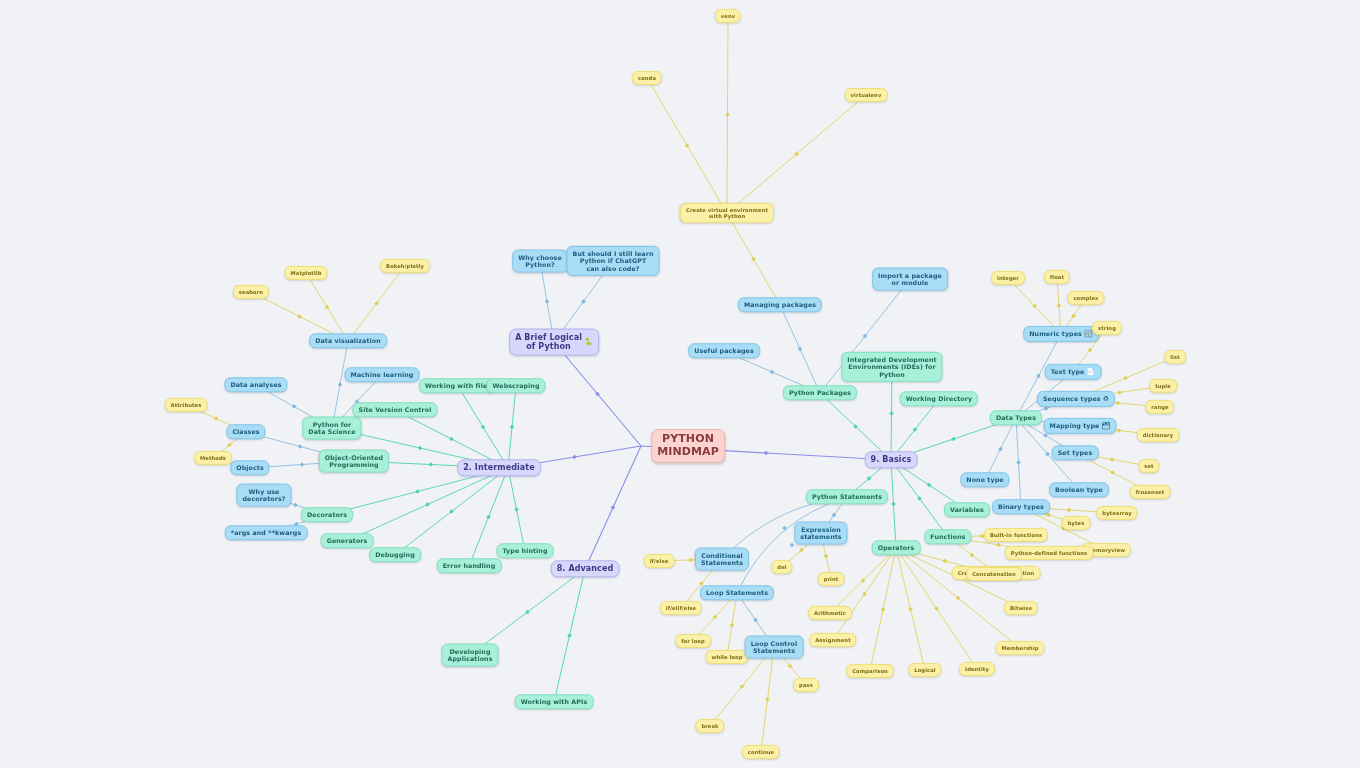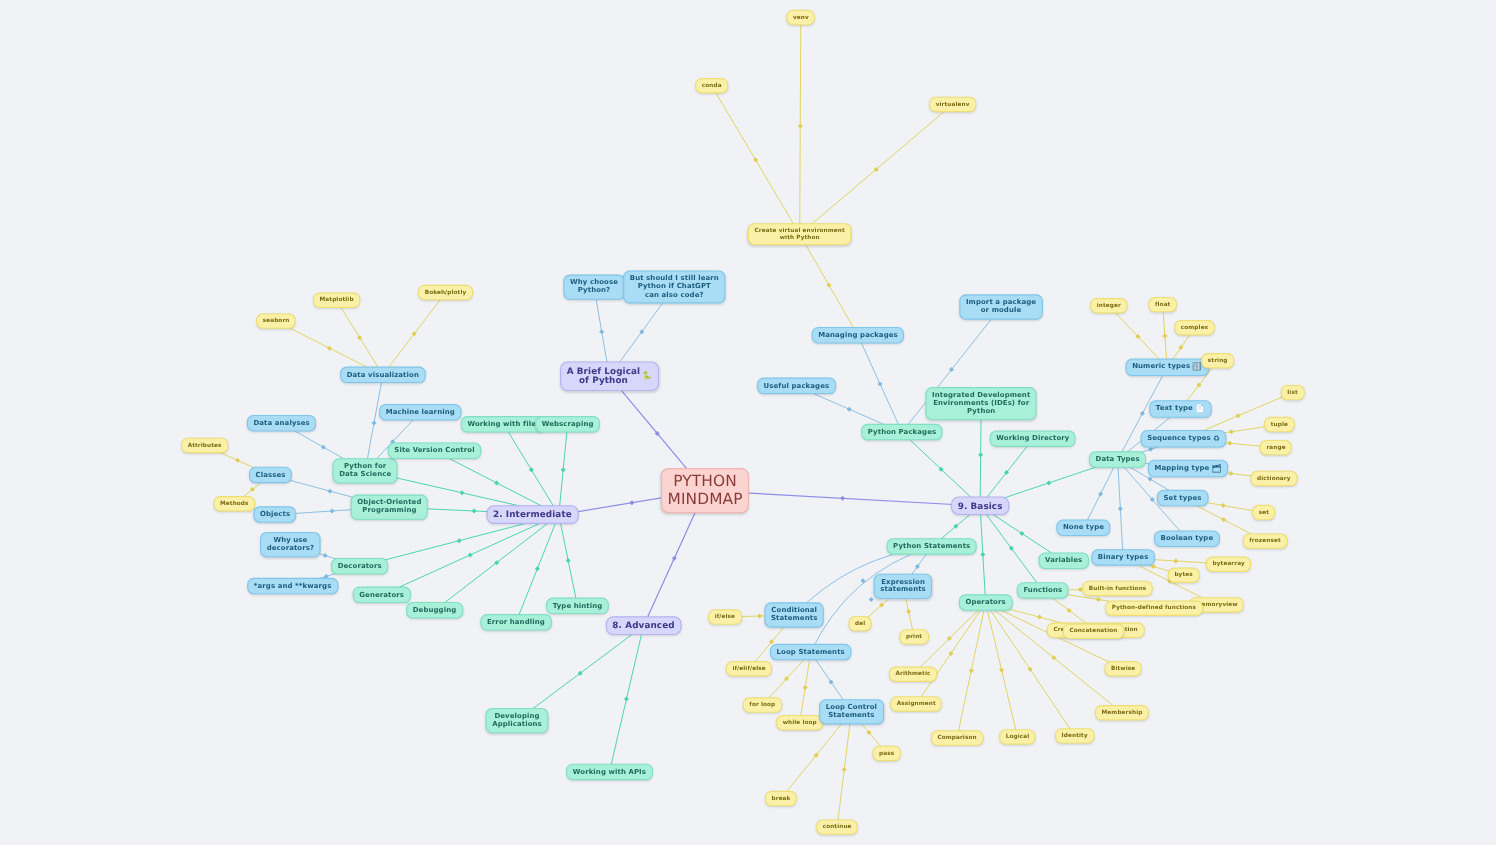--- a/index.html
+++ b/index.html
@@ -22,21 +22,21 @@
     line-height:1.18;
     white-space:pre-line;
     display:flex;align-items:center;justify-content:center;
     padding:3px 5px;
     box-shadow:0 1px 2px rgba(60,70,90,.18);
     letter-spacing:.1px;
   }
   
   .n-root{
     background:#fbd3d0;border:1px solid #f3b3ae;color:#8a3b38;
-    font-size:14px;font-weight:400;border-radius:7px;
+    font-size:11px;font-weight:700;border-radius:7px;margin-left:47px;
   }
   .n-main{
     background:#d7d6fb;border:1px solid #b5b3f2;color:#3b3a86;
     font-size:8px;font-weight:700;border-radius:7px;
   }
   .n-green{
     background:#a9f0d9;border:1px solid #7fe0c2;color:#1e6b5a;
     font-size:6.3px;font-weight:700;
   }
   .n-blue{
@@ -412,21 +412,21 @@
       </g>
       <g>
         <line x1="585" y1="569" x2="554" y2="702" stroke="#49d4b0" stroke-width="0.9" stroke-linecap="round"></line>
         <rect x="567.9" y="633.9" width="3.2" height="3.2" fill="#49d4b0" transform="rotate(45 569.5 635.5)"></rect>
       </g>
     </svg>
   <div id="nodes-layer">
       <div class="node n-root" style="left: 641px; top: 446px; min-width: 40px; min-height: 20px;"><span>PYTHON
 MINDMAP</span></div>
       <div class="node n-main" style="left: 891px; top: 460px; min-width: 36px; min-height: 14px;"><span>9. Basics</span></div>
-      <div class="node n-main" style="left: 484px; top: 468px; min-width: 53px; min-height: 14px; justify-content: flex-end;"><span>2. Intermediate</span></div>
+      <div class="node n-main" style="left: 499px; top: 468px; min-width: 53px; min-height: 14px; justify-content: flex-end;"><span>2. Intermediate</span></div>
       <div class="node n-main" style="left: 585px; top: 569px; min-width: 46px; min-height: 13px;"><span>8. Advanced</span></div>
       <div class="node n-main" style="left: 554px; top: 342px; min-width: 47px; min-height: 17px;"><span>A Brief Logical
 of Python</span><span class="emoji">🐍</span></div>
       <div class="node n-blue" style="left: 540px; top: 261px; min-width: 38px; min-height: 16px;"><span>Why choose
 Python?</span></div>
       <div class="node n-blue" style="left: 613px; top: 261px; min-width: 66px; min-height: 24px;"><span>But should I still learn
 Python if ChatGPT
 can also code?</span></div>
       <div class="node n-green" style="left: 820px; top: 393px; min-width: 53px; min-height: 12px;"><span>Python Packages</span></div>
       <div class="node n-blue" style="left: 780px; top: 305px; min-width: 60px; min-height: 12px;"><span>Managing packages</span></div>

